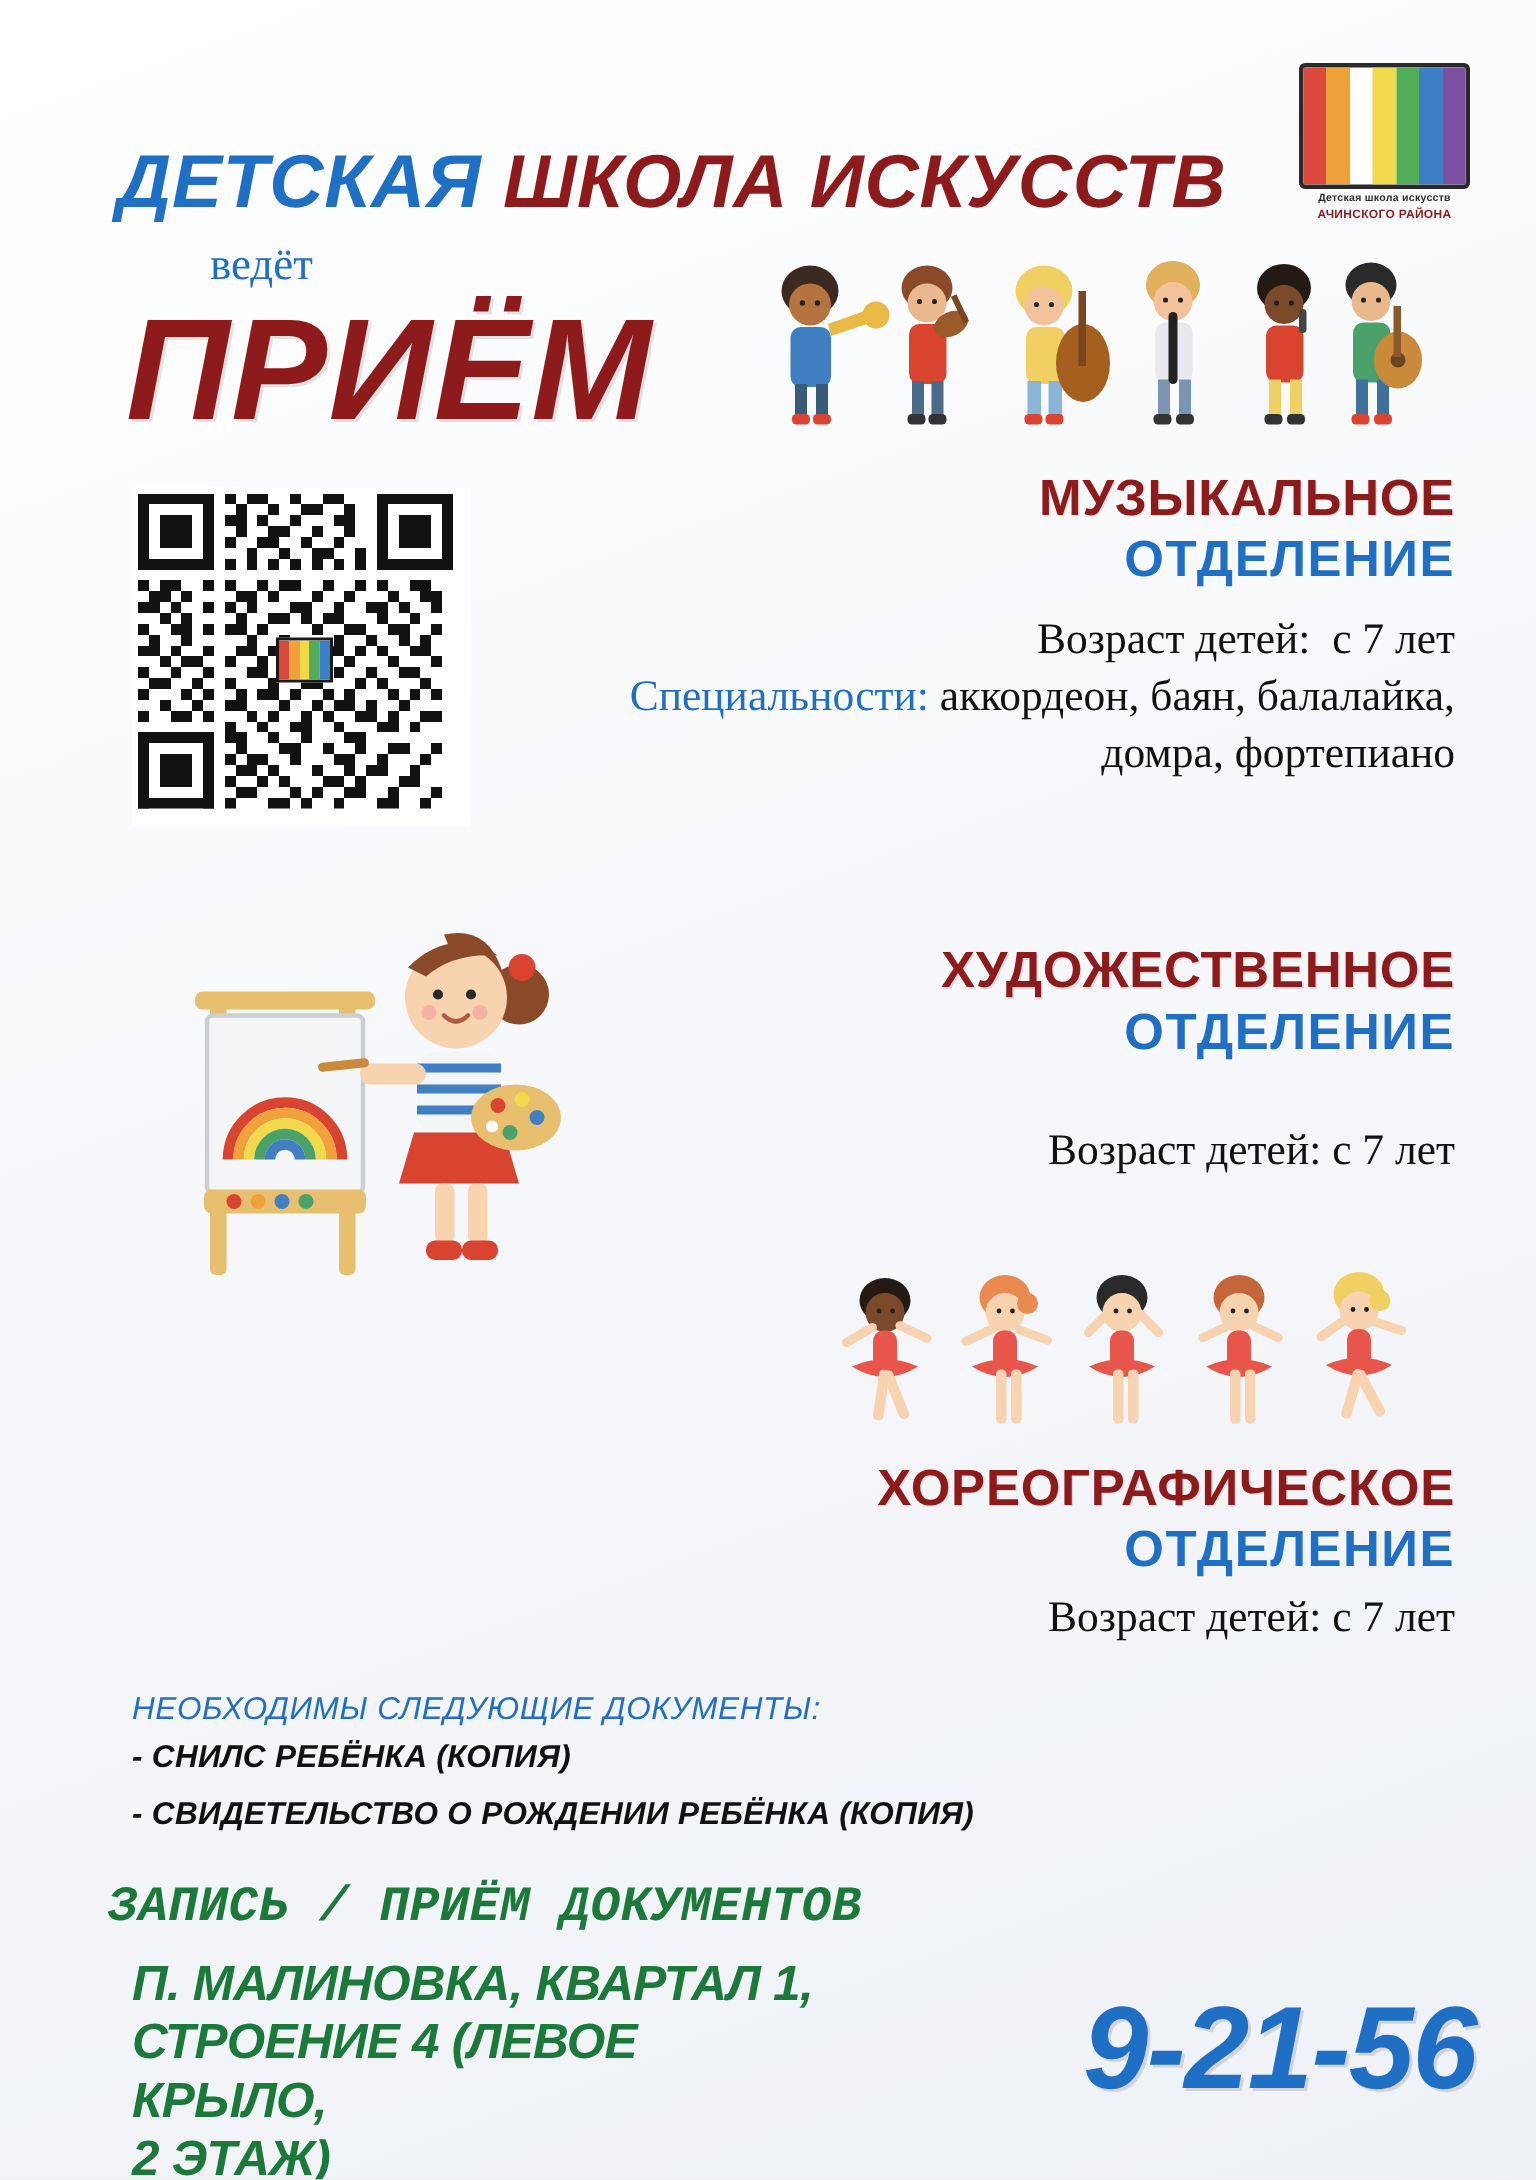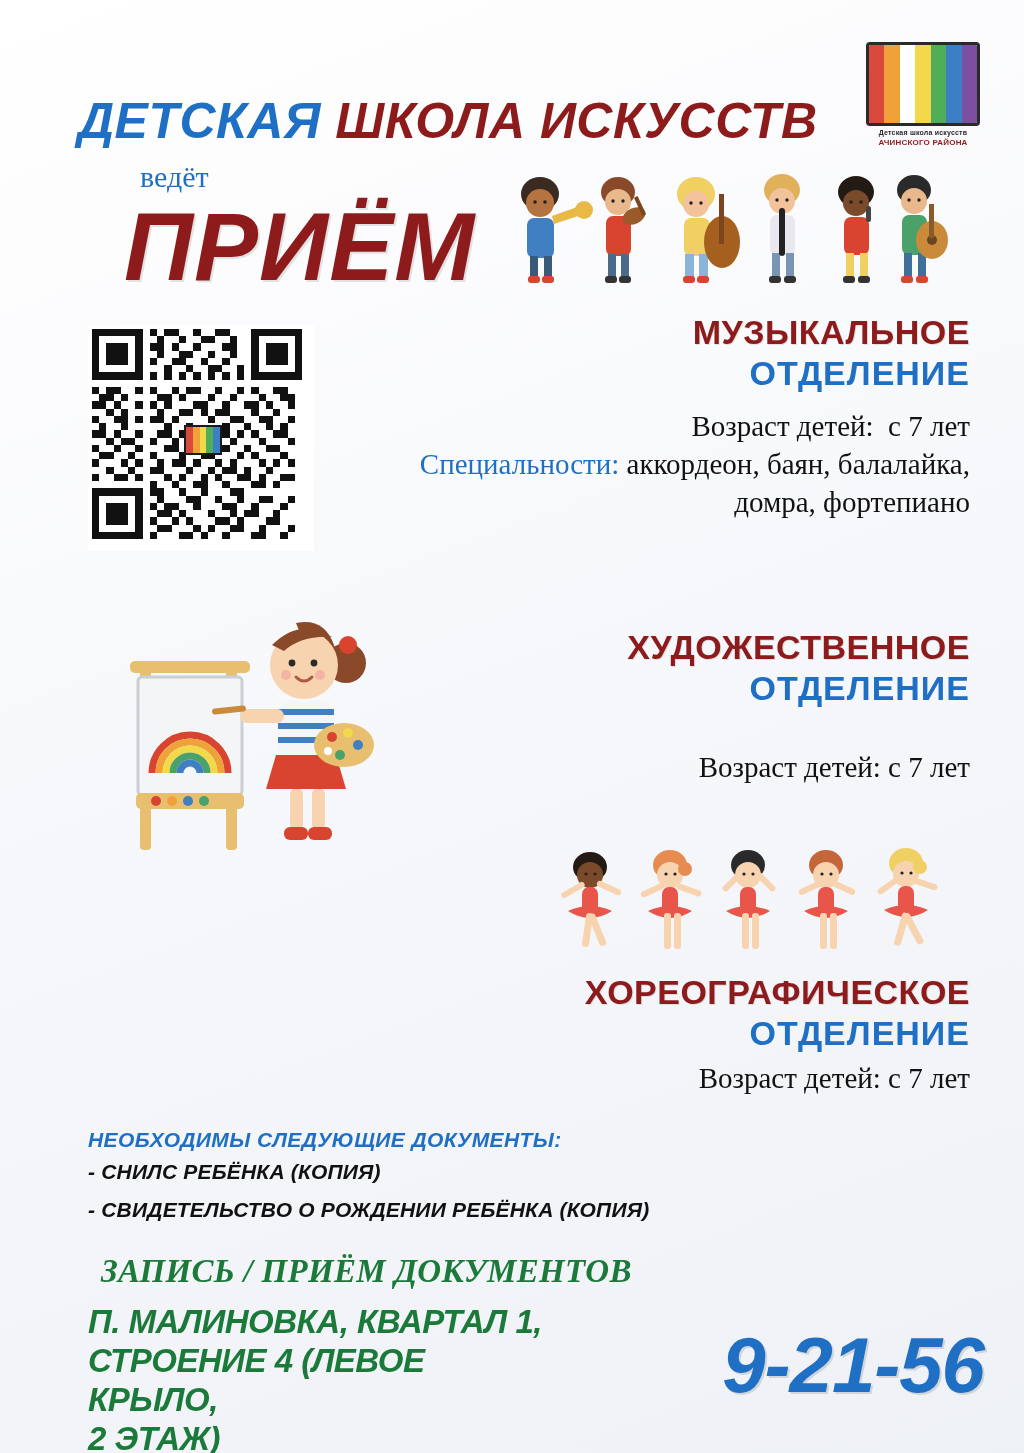--- a/index.html
+++ b/index.html
@@ -54,21 +54,20 @@
     position: absolute;
     left: 84px;
     top: 192px;
     font-family: "Liberation Sans", sans-serif;
     font-weight: bold;
     font-style: italic;
     font-size: 96px;
     letter-spacing: 1px;
     color: #8e1b1b;
     text-shadow: 2px 2px 0 rgba(0,0,0,0.10);
-    margin-left: 40px;
   }
 
   
   .logo {
     position: absolute;
     right: 40px;
     top: 42px;
     width: 122px;
     text-align: center;
   }
@@ -165,42 +164,42 @@
 
   
   .docs {
     position: absolute;
     left: 88px;
     top: 1128px;
     width: 700px;
   }
   .docs-title {
     font-family: "Liberation Sans", sans-serif;
-    font-weight: bold;
+    font-weight: normal;
     font-style: italic;
     font-size: 21px;
     color: #1f6fc4;
     letter-spacing: .4px;
   }
   .docs-item {
     font-family: "Liberation Sans", sans-serif;
     font-weight: bold;
     font-style: italic;
     font-size: 21px;
     color: #111;
     margin-top: 14px;
     letter-spacing: .2px;
   }
 
   
   .footer-title {
     position: absolute;
-    left: 101px;
+    left: 72px;
     top: 1253px;
-    font-family: Liberation Serif, serif;
+    font-family: Liberation Mono, monospace;
     font-weight: bold;
     font-style: italic;
     font-size: 33px;
     color: #1b7a3a;
     letter-spacing: .3px;
   }
   .address {
     position: absolute;
     left: 88px;
     top: 1303px;

